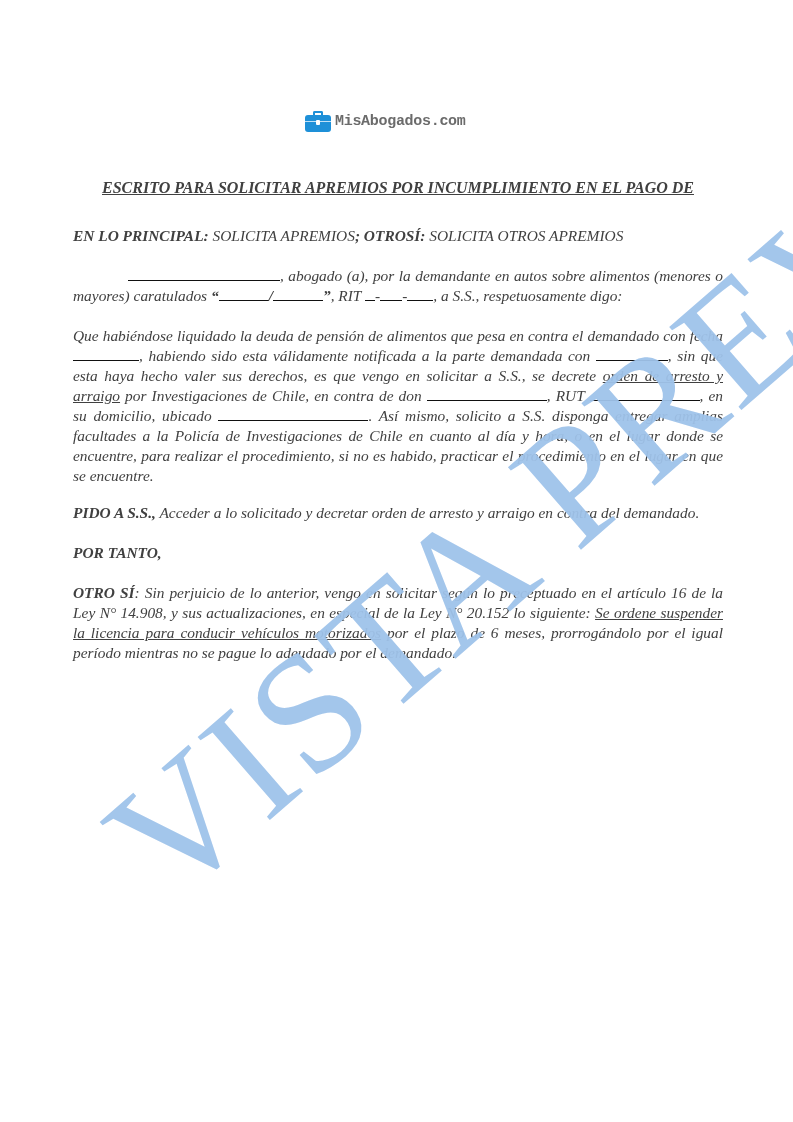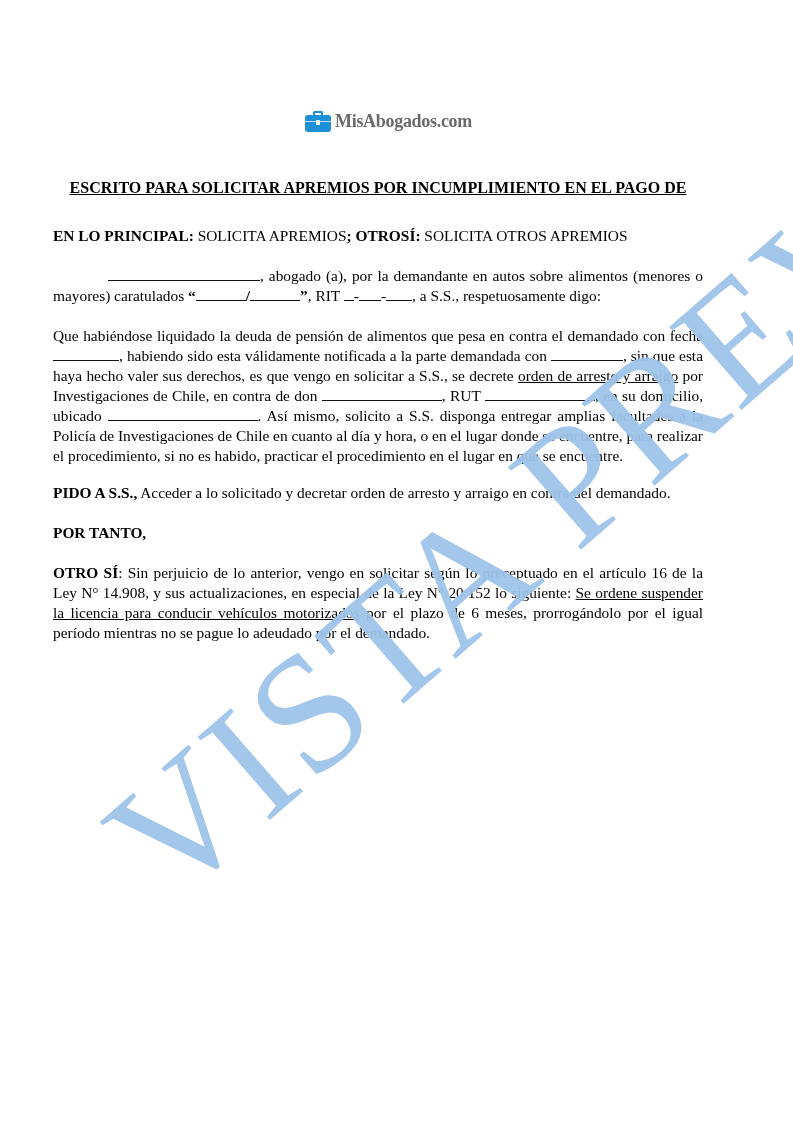--- a/index.html
+++ b/index.html
@@ -4,23 +4,23 @@
 <style>
   html, body { margin: 0; padding: 0; background: #ffffff; }
   body { width: 793px; height: 1122px; position: relative; overflow: hidden; }
   .page { position: absolute; left: 0; top: 0; width: 793px; height: 1122px; background: #fff; }
   .logo { position: absolute; left: 305px; top: 108px; height: 26px; display: flex; align-items: center; }
   .logo-icon { width: 26px; height: 21px; position: relative; margin-right: 4px; }
   .logo-icon .body { position: absolute; left: 0; top: 4px; width: 26px; height: 17px; background: #1e90d8; border-radius: 3px; }
   .logo-icon .handle { position: absolute; left: 8px; top: 0; width: 10px; height: 6px; border: 2px solid #1e90d8; border-bottom: none; border-radius: 2px 2px 0 0; box-sizing: border-box; }
   .logo-icon .band { position: absolute; left: 0; top: 10px; width: 26px; height: 1px; background: #bfe1f7; }
   .logo-icon .lock { position: absolute; left: 11px; top: 9px; width: 4px; height: 5px; background: #fff; border-radius: 1px; }
-  .logo-text { font-family: Liberation Serif, serif; font-size: 18px; font-weight: bold; color: #6b6b6b; letter-spacing: -0.3px; }
+  .logo-text { font-family: Liberation Mono, monospace; font-size: 15px; font-weight: bold; color: #6b6b6b; letter-spacing: -0.3px; }
 
-  .doc { position: absolute; left: 36px; top: 172px; width: 684px; font-family: "Liberation Serif", serif; font-size: 15.4px; color: #000000; line-height: 20px; }
+  .doc { position: absolute; left: 56px; top: 172px; width: 684px; font-family: "Liberation Serif", serif; font-size: 15.4px; color: #404040; line-height: 20px; font-style: italic; }
   .title { text-align: center; font-weight: bold; text-decoration: underline; font-size: 16px; line-height: 32px; margin: 0; }
   .p { margin: 17px; text-align: justify; }
   .b { font-weight: bold; }
   .u { text-decoration: underline; }
   .blank { display: inline-block; border-bottom: 1px solid #111; height: 14px; vertical-align: baseline; }
   .indent { display: inline-block; width: 55px; }
 
   .wm { position: absolute; left: 40px; top: 530px; width: 760px; text-align: center; font-family: "Liberation Serif", serif; font-size: 168px; color: #9fc3ea; opacity: 0.95; transform: rotate(-41deg); transform-origin: 50% 50%; white-space: nowrap; letter-spacing: 4px; pointer-events: none; line-height: 1; }
 </style>
 </head>

